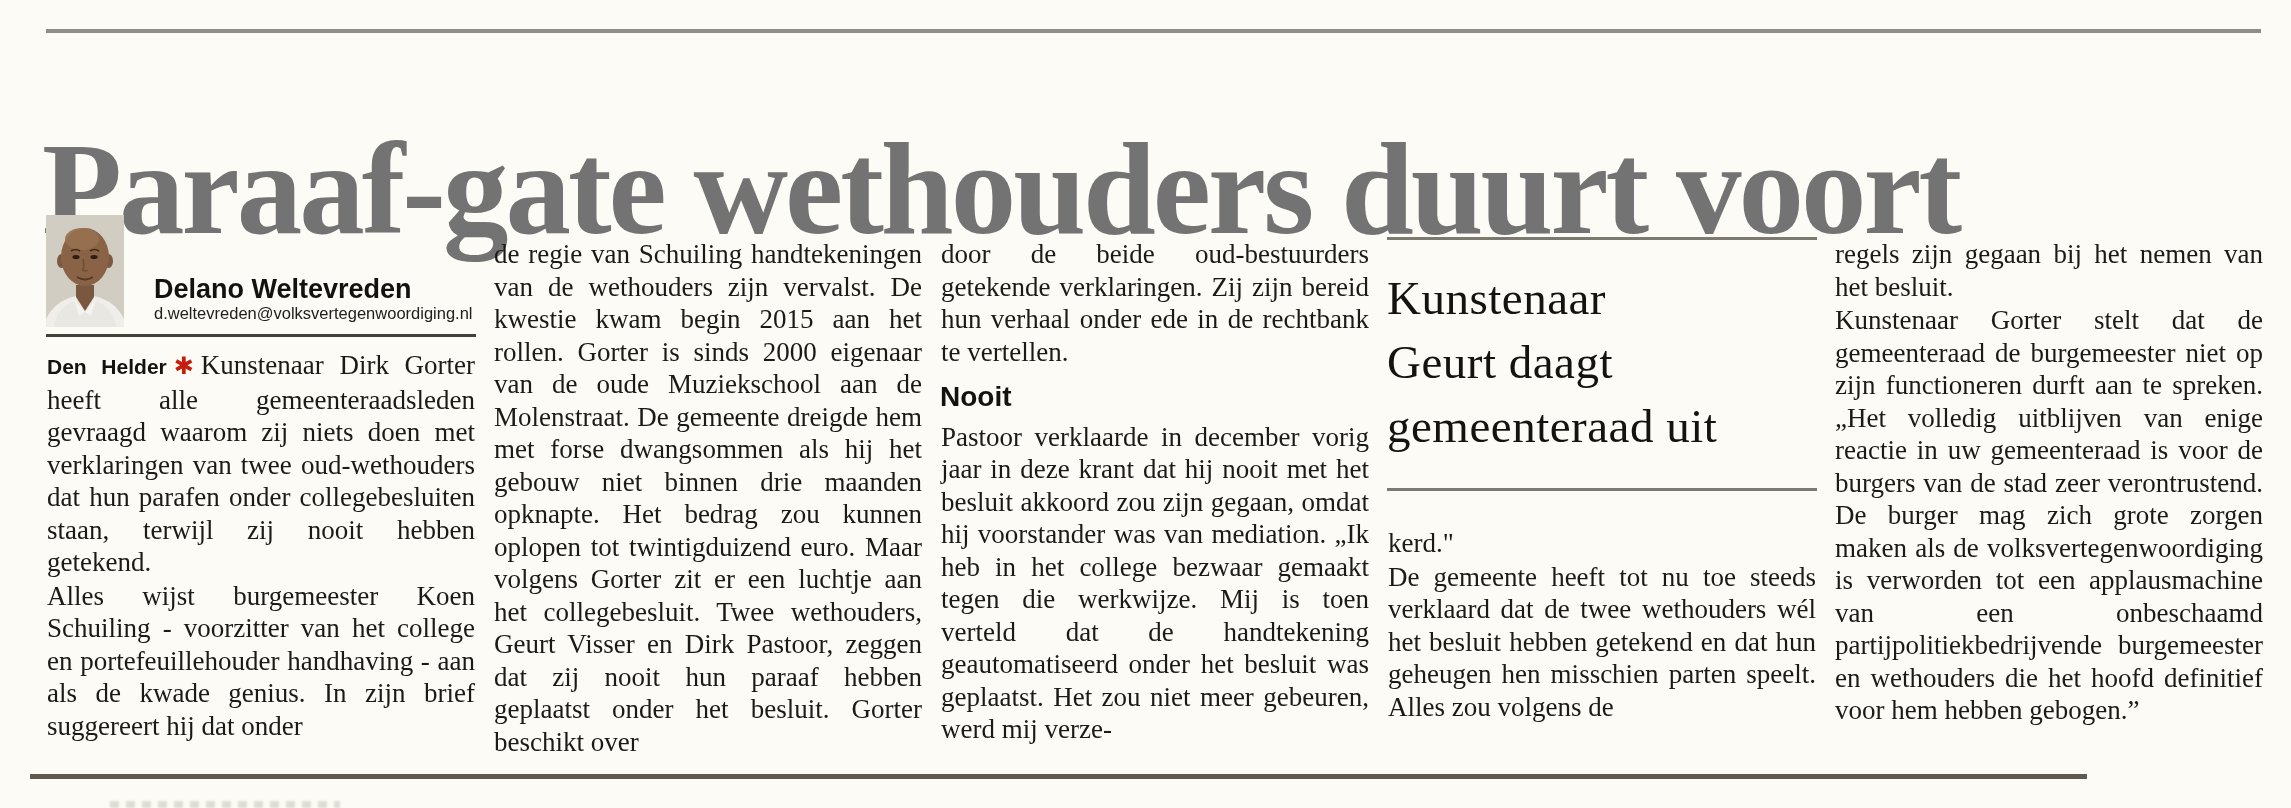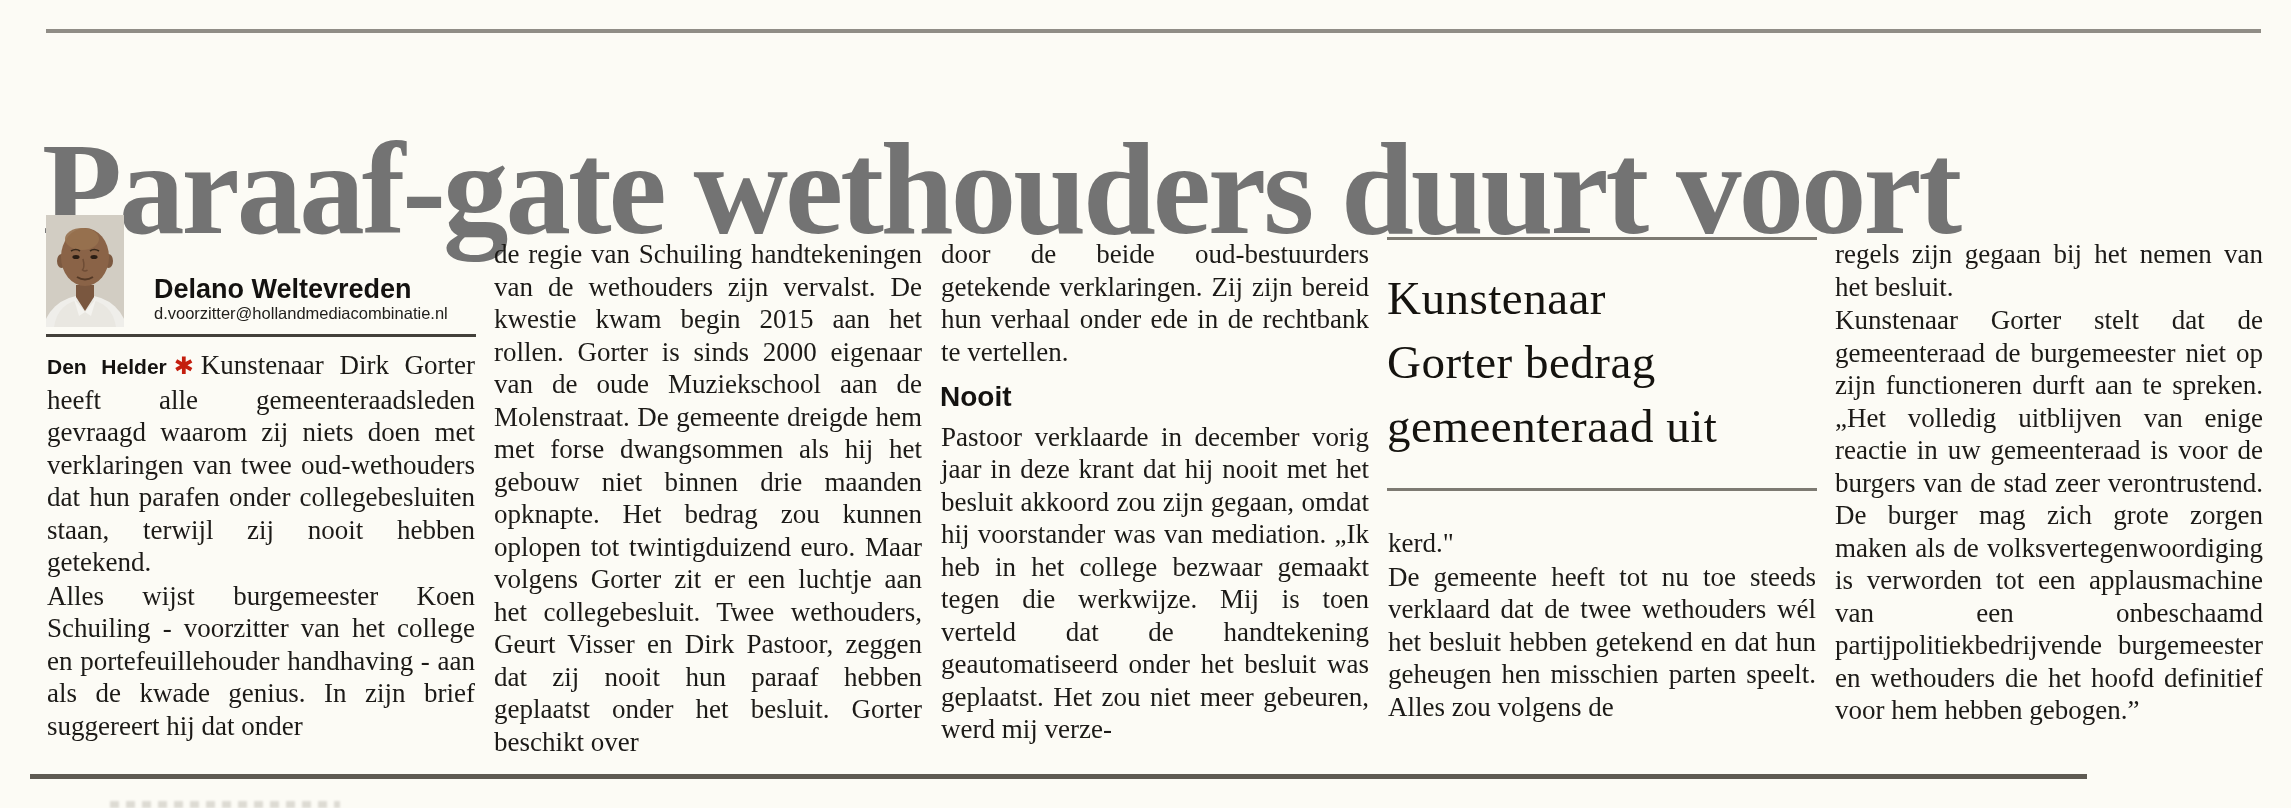--- a/index.html
+++ b/index.html
@@ -107,21 +107,21 @@
             <ellipse cx="30" cy="42" rx="3.6" ry="2.1" fill="#2a1d14"></ellipse>
             <ellipse cx="48" cy="42" rx="3.6" ry="2.1" fill="#2a1d14"></ellipse>
             <path d="M25 36 Q30 33 34 36" stroke="#3a2a1c" stroke-width="1.6" fill="none"></path>
             <path d="M44 36 Q48 33 53 36" stroke="#3a2a1c" stroke-width="1.6" fill="none"></path>
             <path d="M37 44 Q39 52 36.5 55 Q39 57 41.5 55" stroke="#6e4c35" stroke-width="1.5" fill="none"></path>
             <path d="M31 62 Q39 67 47 62" stroke="#543926" stroke-width="2" fill="none"></path>
           </svg>
         </div>
         <div class="byline-info">
           <div class="author-name">Delano Weltevreden</div>
-          <div class="author-email">d.voorzitter@hollandmediacombinatie.nl</div>
+          <div class="author-email">d.weltevreden@volksvertegenwoordiging.nl</div>
         </div>
       </div>
       <div class="byline-rule"></div>
       <p class="body-p"><b class="dateline">Den Helder</b><span class="star">✱</span><span>Kunstenaar Dirk Gorter heeft alle gemeenteraadsleden gevraagd waarom zij niets doen met verklaringen van twee oud-wethouders dat hun parafen onder collegebesluiten staan, terwijl zij nooit hebben getekend.</span></p>
       <p class="body-p">Alles wijst burgemeester Koen Schuiling - voorzitter van het college en portefeuillehouder handhaving - aan als de kwade genius. In zijn brief suggereert hij dat onder</p>
     </div>
 
     <div class="column pad">
       <p class="body-p">de regie van Schuiling handtekeningen van de wethouders zijn vervalst. De kwestie kwam begin 2015 aan het rollen. Gorter is sinds 2000 eigenaar van de oude Muziekschool aan de Molenstraat. De gemeente dreigde hem met forse dwangsommen als hij het gebouw niet binnen drie maanden opknapte. Het bedrag zou kunnen oplopen tot twintigduizend euro. Maar volgens Gorter zit er een luchtje aan het collegebesluit. Twee wethouders, Geurt Visser en Dirk Pastoor, zeggen dat zij nooit hun paraaf hebben geplaatst onder het besluit. Gorter beschikt over</p>
     </div>
@@ -129,21 +129,21 @@
     <div class="column pad">
       <p class="body-p">door de beide oud-bestuurders getekende verklaringen. Zij zijn bereid hun verhaal onder ede in de rechtbank te vertellen.</p>
       <div class="subhead">Nooit</div>
       <p class="body-p">Pastoor verklaarde in december vorig jaar in deze krant dat hij nooit met het besluit akkoord zou zijn gegaan, omdat hij voorstander was van mediation. „Ik heb in het college bezwaar gemaakt tegen die werkwijze. Mij is toen verteld dat de handtekening geautomatiseerd onder het besluit was geplaatst. Het zou niet meer gebeuren, werd mij verze-</p>
     </div>
 
     <div class="column pad">
       <div class="pq-rule"></div>
       <div class="pullquote">
         <div>Kunstenaar</div>
-        <div>Gorter bedrag</div>
+        <div>Geurt daagt</div>
         <div>gemeenteraad uit</div>
       </div>
       <div class="pq-rule"></div>
       <p class="body-p pq-after">kerd."</p>
       <p class="body-p">De gemeente heeft tot nu toe steeds verklaard dat de twee wethouders wél het besluit hebben getekend en dat hun geheugen hen misschien parten speelt. Alles zou volgens de</p>
     </div>
 
     <div class="column pad">
       <p class="body-p">regels zijn gegaan bij het nemen van het besluit.</p>
       <p class="body-p">Kunstenaar Gorter stelt dat de gemeenteraad de burgemeester niet op zijn functioneren durft aan te spreken. „Het volledig uitblijven van enige reactie in uw gemeenteraad is voor de burgers van de stad zeer verontrustend. De burger mag zich grote zorgen maken als de volksvertegenwoordiging is verworden tot een applausmachine van een onbeschaamd partijpolitiekbedrijvende burgemeester en wethouders die het hoofd definitief voor hem hebben gebogen.”</p>

